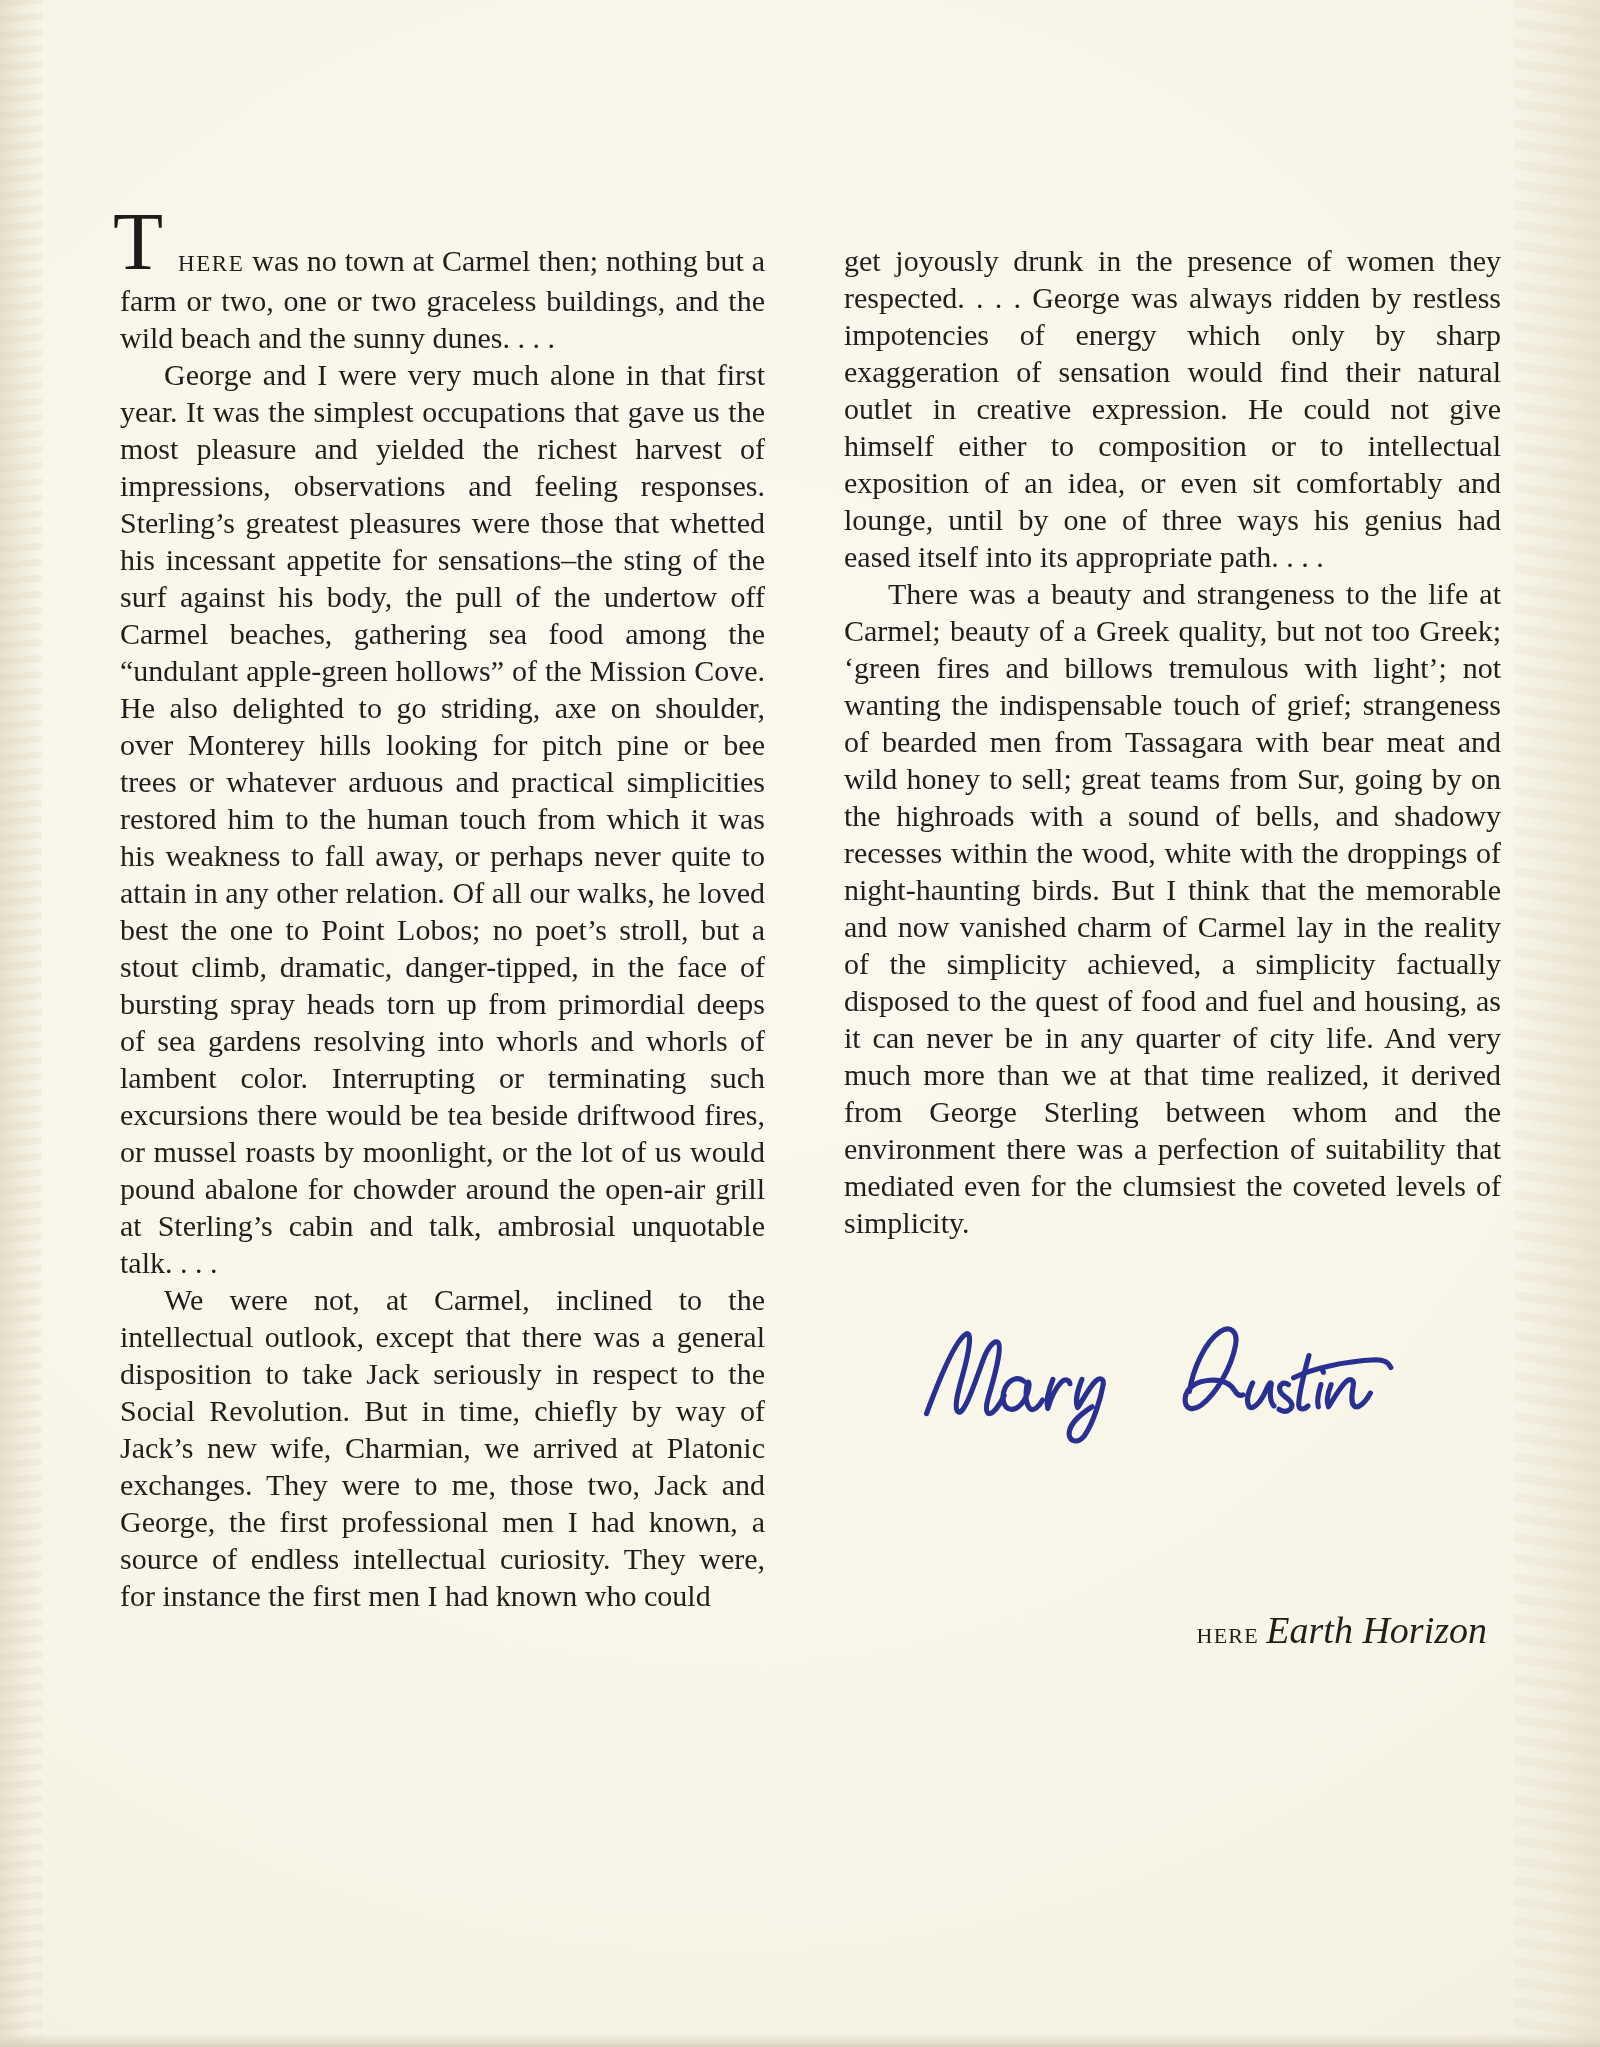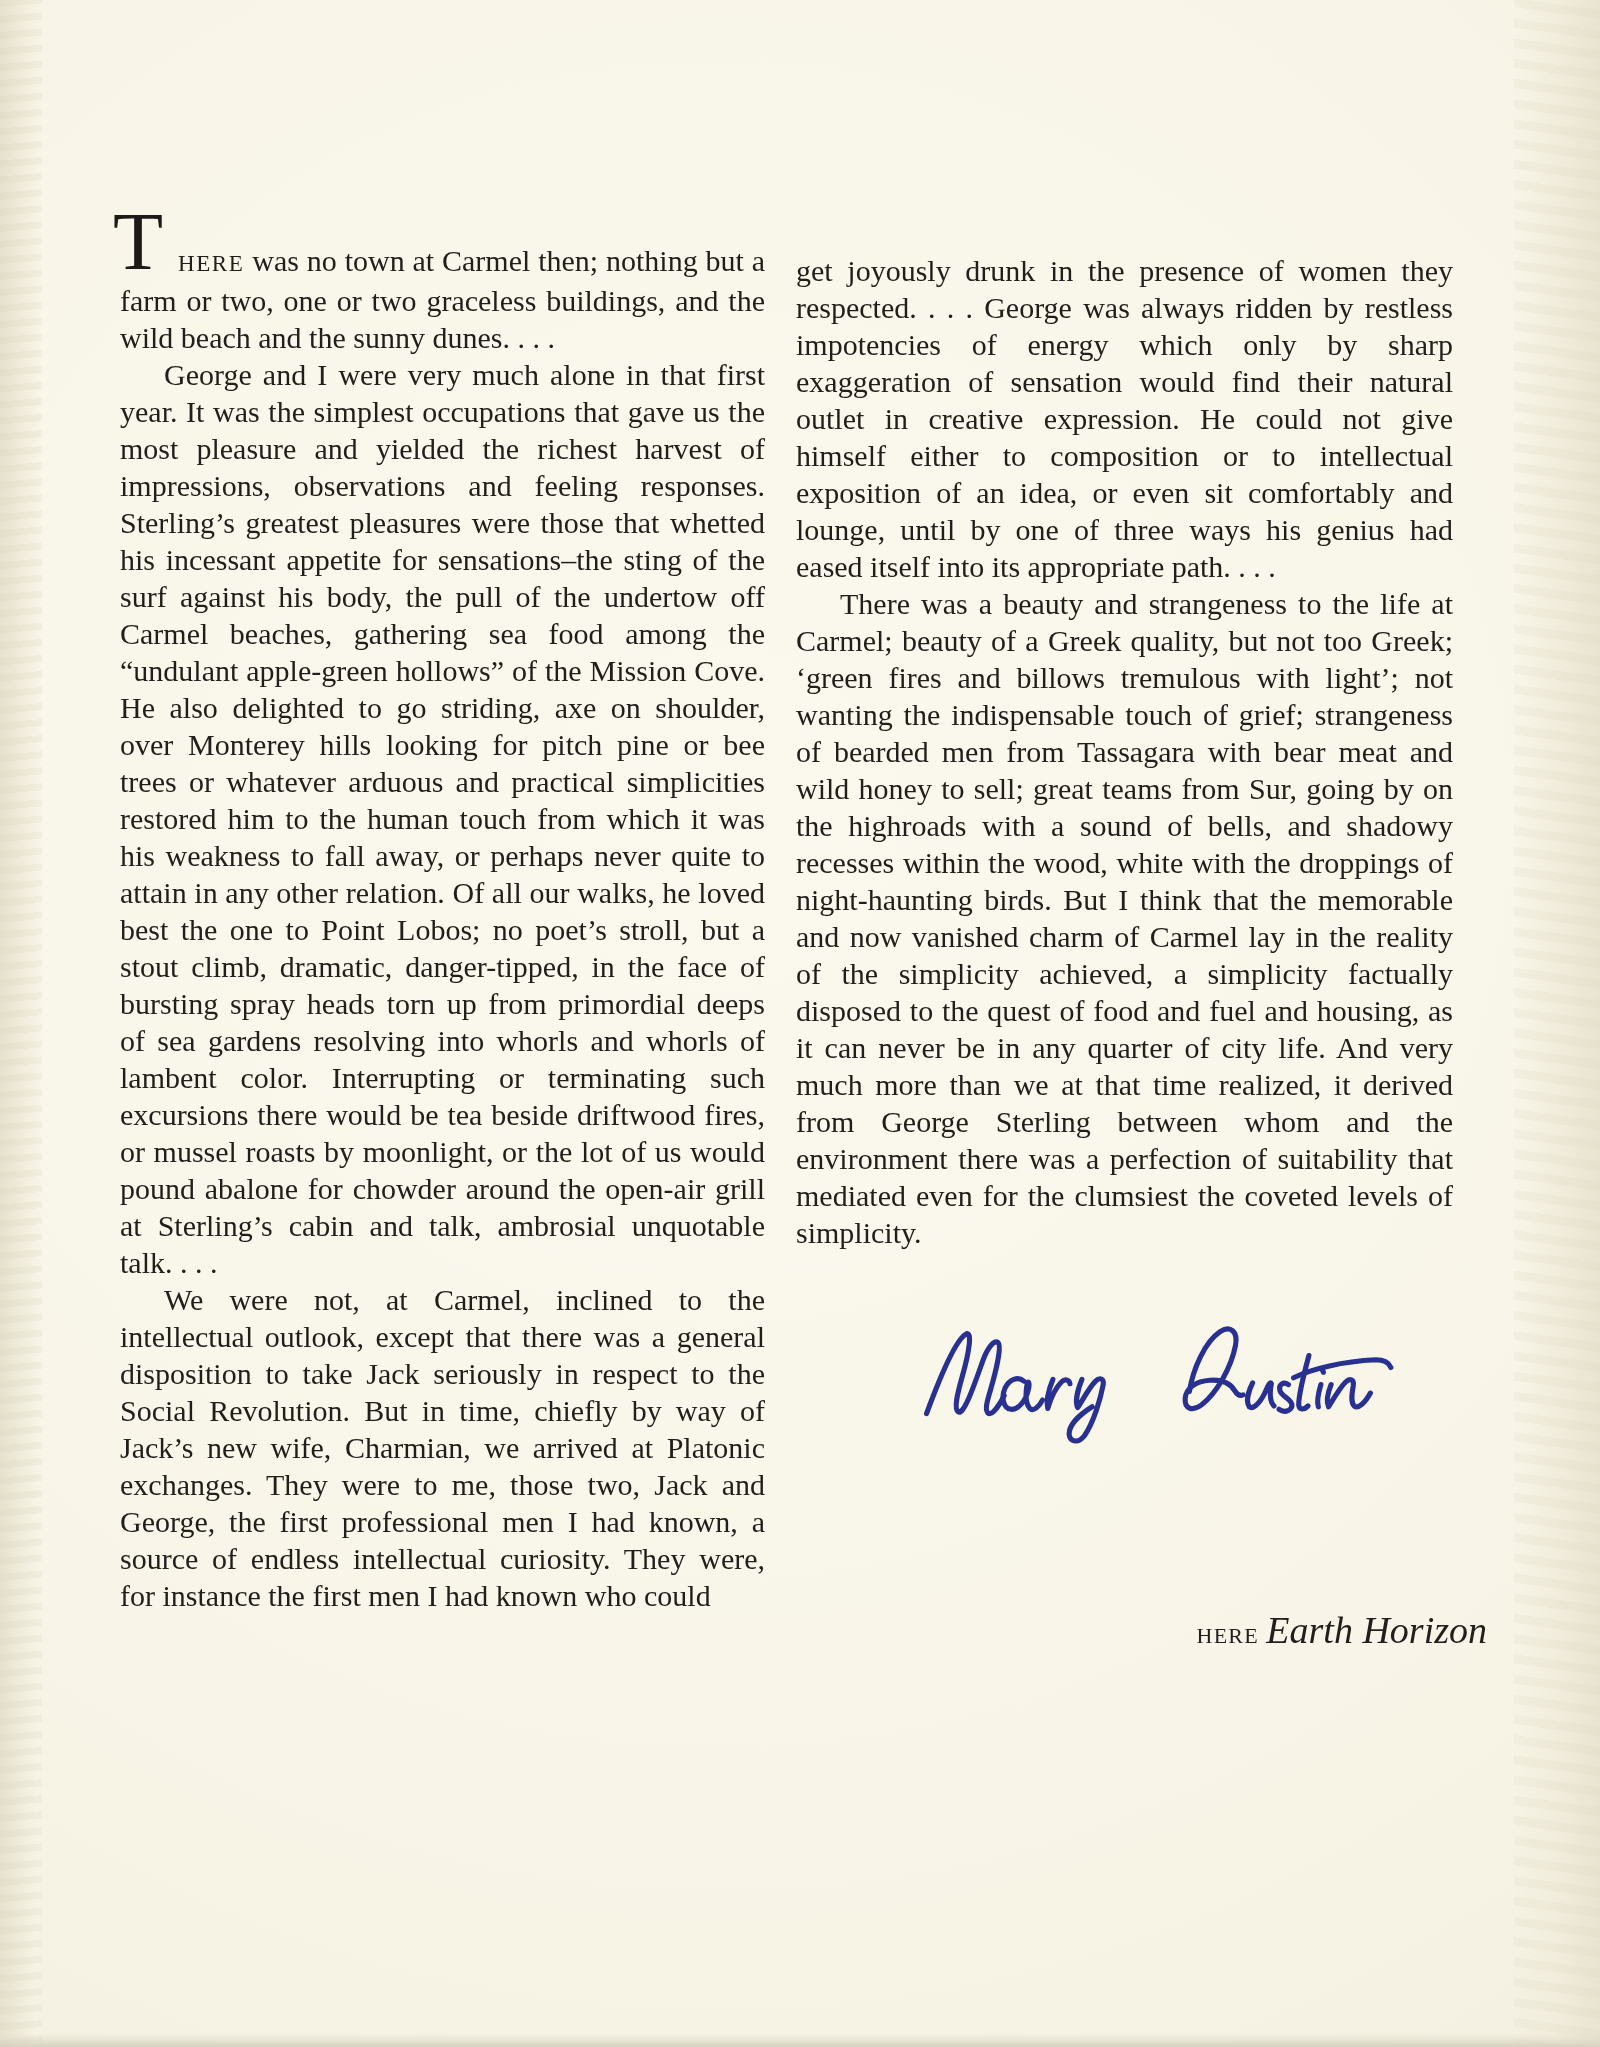--- a/index.html
+++ b/index.html
@@ -29,21 +29,21 @@
     position:absolute;left:0;bottom:0;width:100%;height:14px;
     background:linear-gradient(0deg,#d6d2bf 0%, rgba(222,217,199,.45) 55%, rgba(246,243,229,0) 100%);
   }
   .column{
     position:absolute;top:242px;
     font-size:30px;line-height:37px;color:#211e1b;
     text-align:justify;
   }
   .column p{margin:0;}
   .col-left{left:120px;width:645px;}
-  .col-right{left:796px;width:657px;margin-top:10px;}
+  .col-right{left:844px;width:657px;}
   .indent{text-indent:44px;}
   .opening{text-indent:58px;position:relative;}
   .drop-cap{
     position:absolute;left:-7px;top:-41px;
     font-size:82px;line-height:1;letter-spacing:0;
     text-indent:0;color:#1d1a17;
   }
   .lead-caps{font-size:23px;letter-spacing:1.6px;margin-top:24px;}
   .signature-wrap{
     position:absolute;left:918px;top:1316px;width:478px;height:132px;

